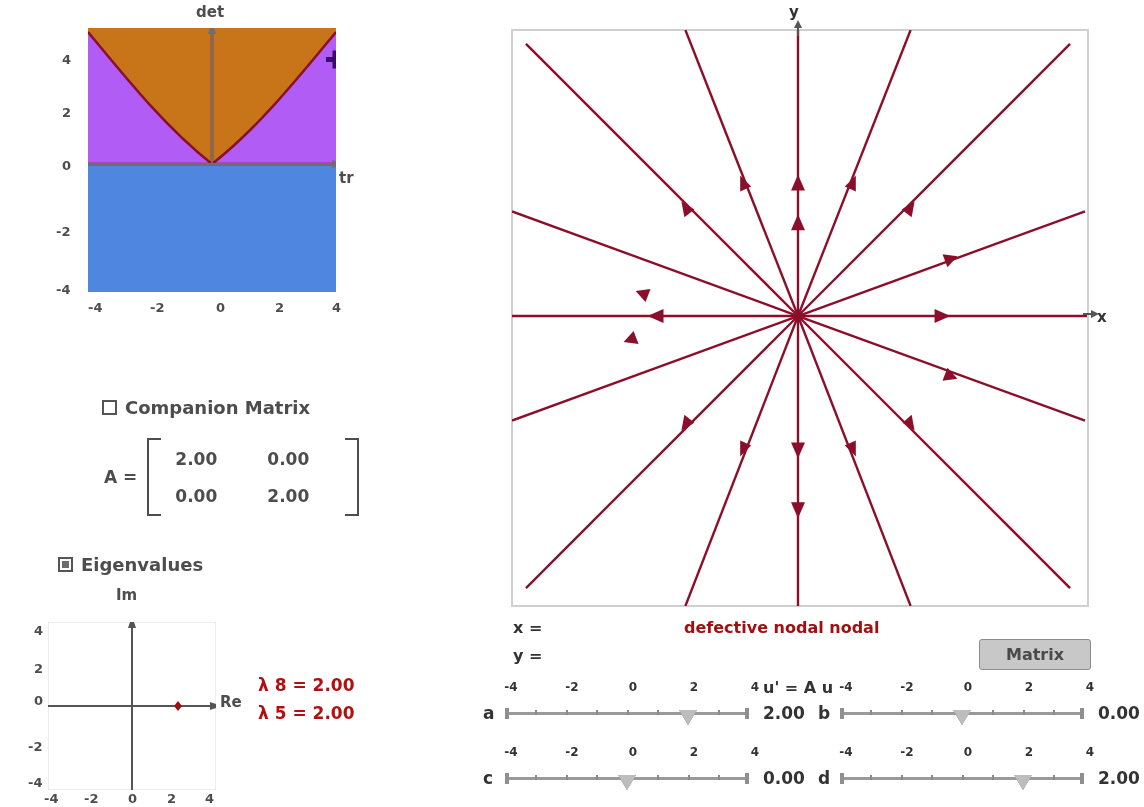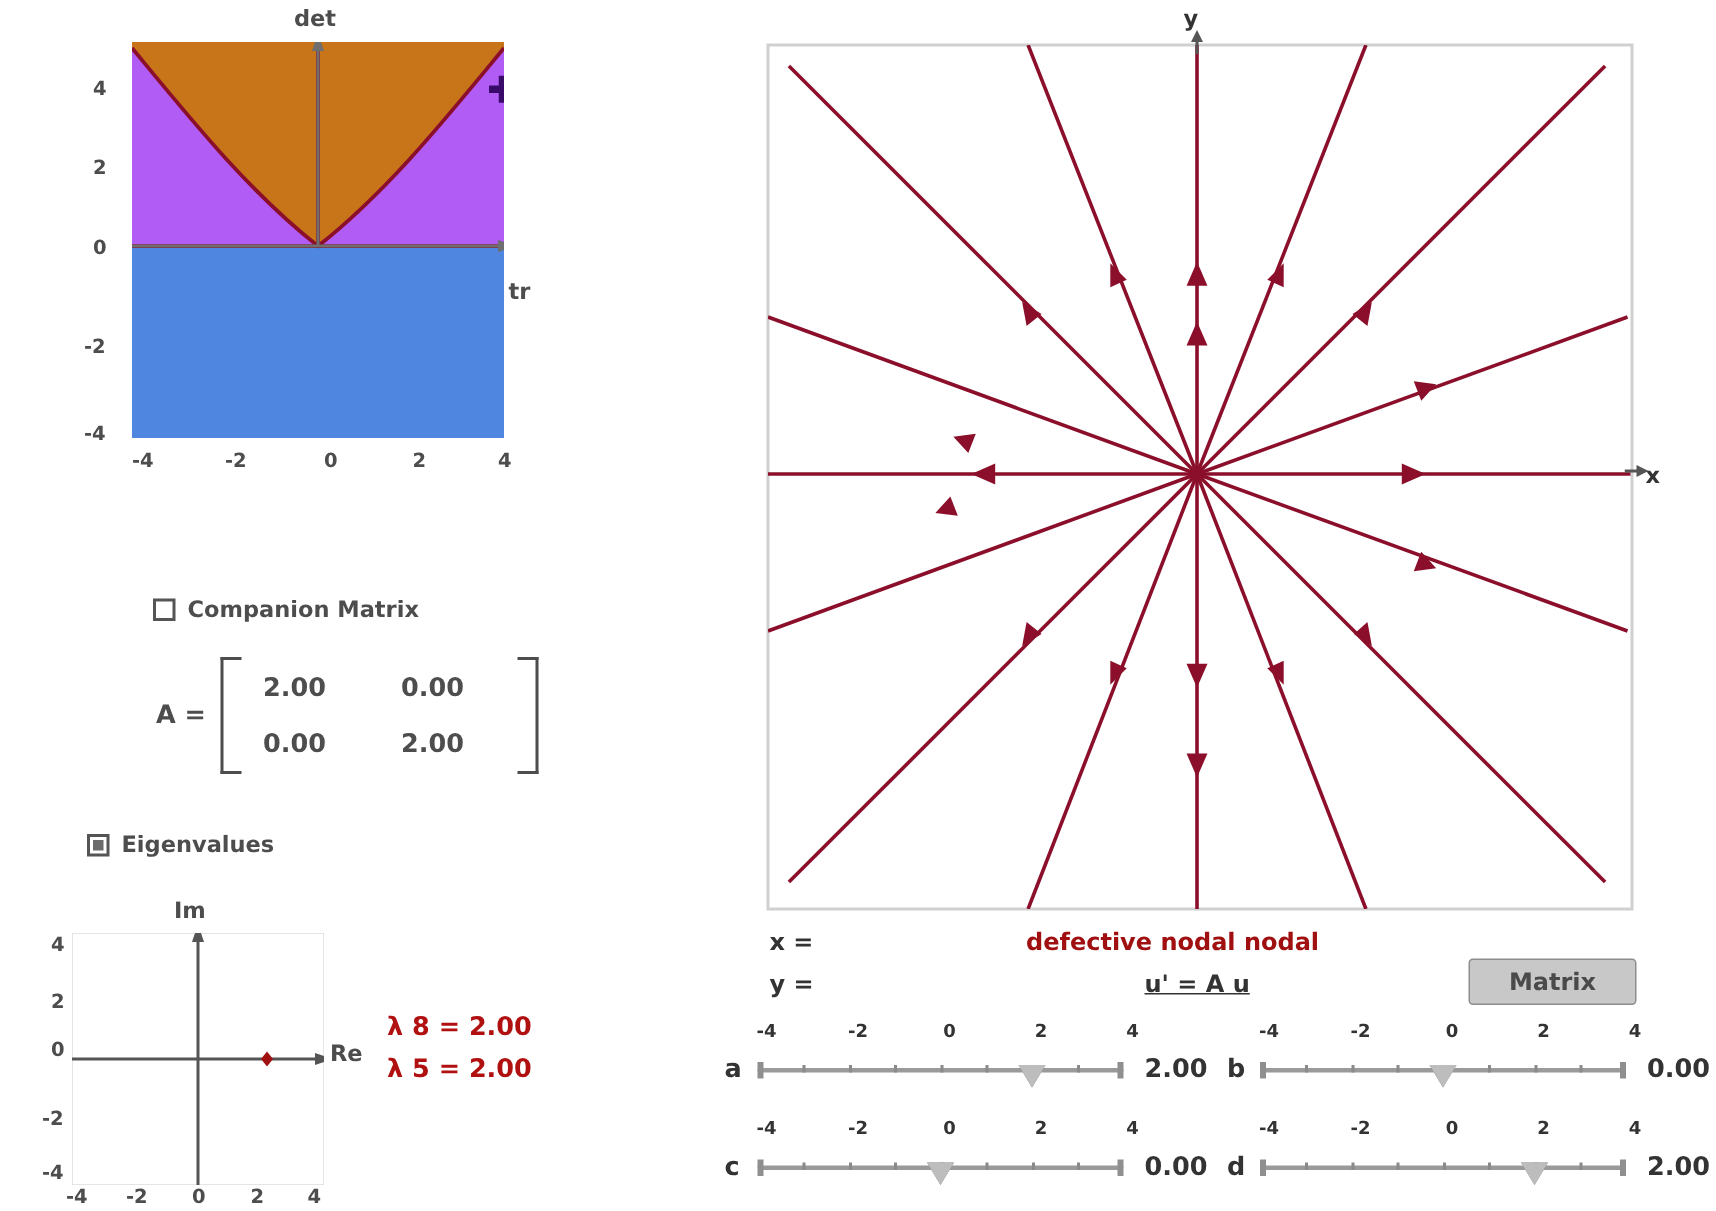--- a/index.html
+++ b/index.html
@@ -17,21 +17,21 @@
   
   .cb-box{
     width:15px;height:15px;border:2px solid #555;background:#fff;
     display:inline-block;box-sizing:border-box;
   }
   .cb-box.checked{background:#fff;}
   .cb-box.checked::after{
     content:"";display:block;width:7px;height:7px;background:#6b6b6b;
     margin:2px auto 0 auto;
   }
-  .cb-label{font-size:15px;font-weight:bold;color:#4d4d4d;margin-left:8px;}
+  .cb-label{font-size:18px;font-weight:bold;color:#4d4d4d;margin-left:8px;}
   
   .mat-wrap{display:flex;align-items:center;}
   .mat-name{font-size:17px;font-weight:bold;color:#4d4d4d;margin-right:10px;}
   .bracket{width:12px;height:74px;border:2.5px solid #4d4d4d;}
   .bracket.left{border-right:none;}
   .bracket.right{border-left:none;}
   .mat-grid{display:grid;grid-template-columns:92px 92px;grid-template-rows:37px 37px;}
   .mat-cell{font-size:17px;font-weight:bold;color:#4d4d4d;display:flex;align-items:center;justify-content:flex-start;padding-left:14px;}
   
   #eig-plot{left:48px;top:622px;width:168px;height:168px;}
@@ -94,21 +94,21 @@
     <polygon points="124,-6 120,6 128,6" fill="#6f6f6f"></polygon>
     <line x1="0" y1="136" x2="250" y2="136" stroke="#6f6f6f" stroke-width="2"></line>
     <polygon points="256,136 244,132 244,140" fill="#6f6f6f"></polygon>
 
     <g>
       <rect x="238" y="29" width="18" height="5" fill="#3a0a6b"></rect>
       <rect x="244.5" y="22.5" width="5" height="18" fill="#3a0a6b"></rect>
     </g>
   </svg>
 
-  <div class="abs" style="left:339px;top:184px;">
+  <div class="abs" style="left:339px;top:168px;">
     <span class="trdet-axislabel">tr</span>
   </div>
 
   <div class="abs tick" style="left:62px;top:52px;">4</div>
   <div class="abs tick" style="left:62px;top:105px;">2</div>
   <div class="abs tick" style="left:62px;top:158px;">0</div>
   <div class="abs tick" style="left:56px;top:224px;">-2</div>
   <div class="abs tick" style="left:56px;top:282px;">-4</div>
 
   <div class="abs tick" style="left:88px;top:300px;">-4</div>
@@ -133,21 +133,21 @@
     <span class="mat-cell">2.00</span>
   </span>
   <span class="bracket right"></span>
 </div>
 
 <div class="abs" style="left:58px;top:554px;display:flex;align-items:center;">
   <span class="cb-box checked"></span>
   <span class="cb-label">Eigenvalues</span>
 </div>
 
-<div class="abs" style="left:116px;top:597px;">
+<div class="abs" style="left:116px;top:585px;">
   <span class="trdet-axislabel">Im</span>
 </div>
 
 <svg class="abs" id="eig-plot" viewBox="0 0 168 168" width="168" height="168">
   <rect x="0" y="0" width="168" height="168" fill="#ffffff" stroke="#dcdcdc" stroke-width="1"></rect>
   <line x1="0" y1="84" x2="166" y2="84" stroke="#555" stroke-width="2"></line>
   <polygon points="174,84 162,80 162,88" fill="#555"></polygon>
   <line x1="84" y1="168" x2="84" y2="2" stroke="#555" stroke-width="2"></line>
   <polygon points="84,-6 80,6 88,6" fill="#555"></polygon>
   <g>
@@ -233,21 +233,21 @@
   <polygon points="16,9 8,5 8,13" fill="#555"></polygon>
 </svg>
 <svg class="abs" style="left:789px;top:18px;" width="18" height="18" viewBox="0 0 18 18">
   <line x1="9" y1="18" x2="9" y2="7" stroke="#555" stroke-width="2"></line>
   <polygon points="9,2 5,10 13,10" fill="#555"></polygon>
 </svg>
 
 <div class="abs cap-left" style="left:513px;top:618px;">x =</div>
 <div class="abs cap-left" style="left:513px;top:646px;">y =</div>
 <div class="abs cap-mid" style="left:684px;top:618px;">defective nodal nodal</div>
-<div class="abs cap-left" style="left:763px;top:646px;text-decoration:underline;">u' = A u</div>
+<div class="abs cap-left" style="left:763px;top:678px;">u' = A u</div>
 
 <div class="abs" id="clear-btn">Matrix</div>
 
 <div class="slider-block" style="left:483px;top:680px;">
   <div class="slider-ticks">
     <span style="left:0px;">-4</span>
     <span style="left:61px;">-2</span>
     <span style="left:122px;">0</span>
     <span style="left:183px;">2</span>
     <span style="left:244px;">4</span>

